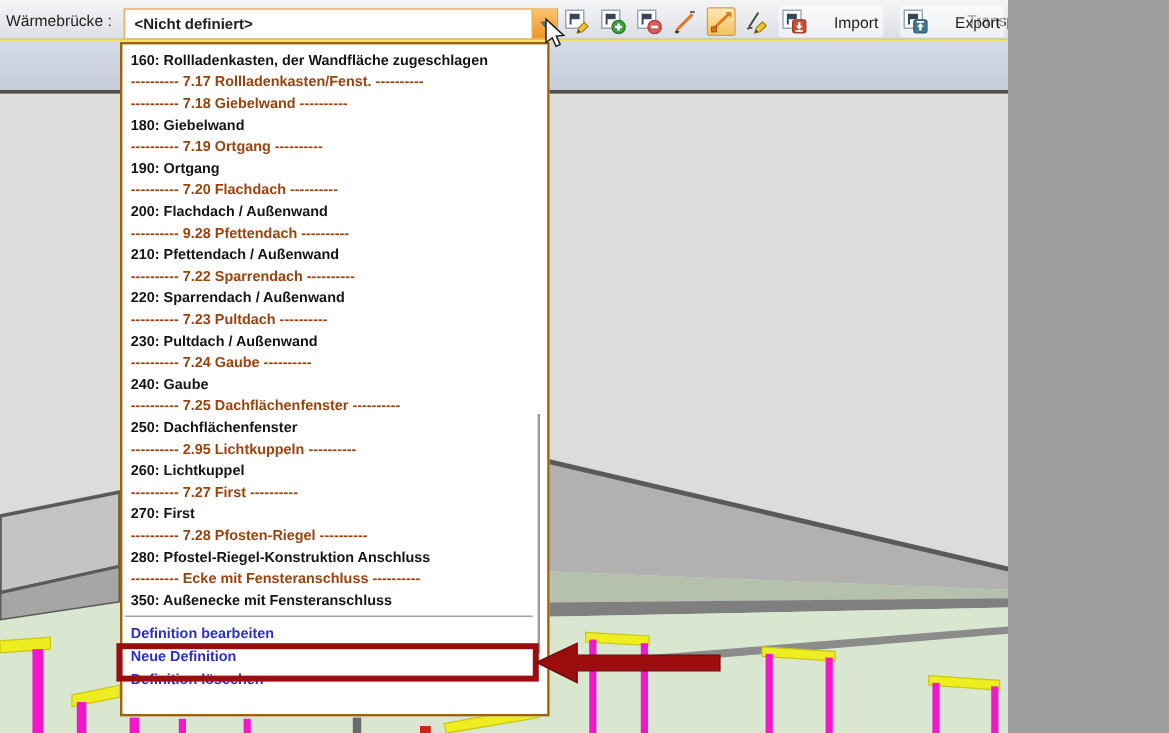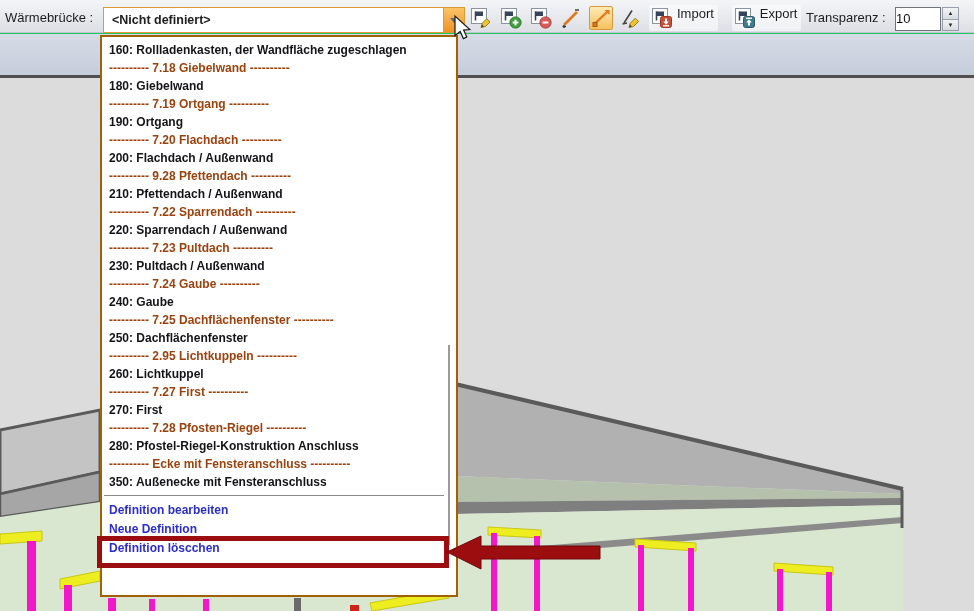--- a/index.html
+++ b/index.html
@@ -1,20 +1,20 @@
 <!DOCTYPE html>
 <html><head>
 <meta charset="utf-8">
 <style>
   html,body{margin:0;padding:0;background:#9e9e9e;}
   *{box-sizing:border-box;}
   .app{
-    position:relative;width:974px;height:611px;overflow:hidden;
+    position:relative;width:840px;height:611px;overflow:hidden;
     font-family:"Liberation Sans",sans-serif;
-    background:#22c55e;
+    background:#fde047;
   }
   
   .scene{position:absolute;left:0;top:0;width:974px;height:611px;z-index:1;}
   
   .toolbar{
     position:absolute;left:0;top:0;width:974px;height:33px;z-index:20;
     background:linear-gradient(#f4f5f7,#dcdfe4);
     border-bottom:1px solid #bfc4cc;
   }
   .subbar{
@@ -42,21 +42,21 @@
     width:0;height:0;border-left:4px solid transparent;border-right:4px solid transparent;
     border-top:5px solid #5f6b7a;
   }
   .tools{position:absolute;left:469px;top:5px;display:flex;align-items:center;gap:6px;z-index:21;}
   .tool{width:24px;height:24px;display:flex;align-items:center;justify-content:center;}
   .tool.active{
     background:linear-gradient(#fdeab6,#f7c05e);
     border:1px solid #d89a3c;border-radius:2px;
   }
   .tb-text-btn{
-    display:flex;align-items:flex-start;gap:3px;padding:1px 4px 1px 1px;
+    display:flex;align-items:center;gap:21px;padding:1px 4px 1px 1px;
     background:rgba(255,255,255,0.55);border-radius:2px;
   }
   .tb-text-btn .lbl{font-size:13px;color:#1d1d1d;white-space:nowrap;}
   .spin-box{
     position:absolute;left:895px;top:7px;width:46px;height:24px;
     background:#fff;border:1px solid #6f737a;
     font-size:13px;color:#101010;text-align:left;line-height:22px;
   }
   .spin-btns{position:absolute;left:942px;top:7px;width:17px;height:24px;
     display:flex;flex-direction:column;}
@@ -234,20 +234,21 @@
       <button class="sb">▲</button>
       <button class="sb">▼</button>
     </div>
   </div>
 
   <div class="panel">
     <div>
 
         <div class="row entry"><span>160: Rollladenkasten, der Wandfläche zugeschlagen</span></div>
 
+        <div class="row separator"><span>---------- 7.17 Rollladenkasten/Fenst. ----------</span></div>
 
 
         <div class="row separator"><span>---------- 7.18 Giebelwand ----------</span></div>
 
         <div class="row entry"><span>180: Giebelwand</span></div>
 
         <div class="row separator"><span>---------- 7.19 Ortgang ----------</span></div>
 
         <div class="row entry"><span>190: Ortgang</span></div>
 

